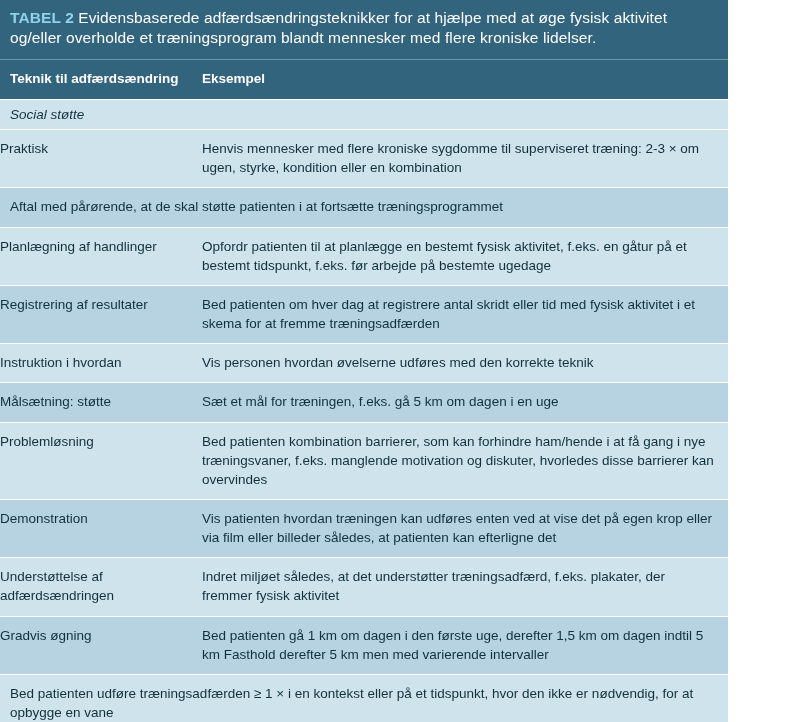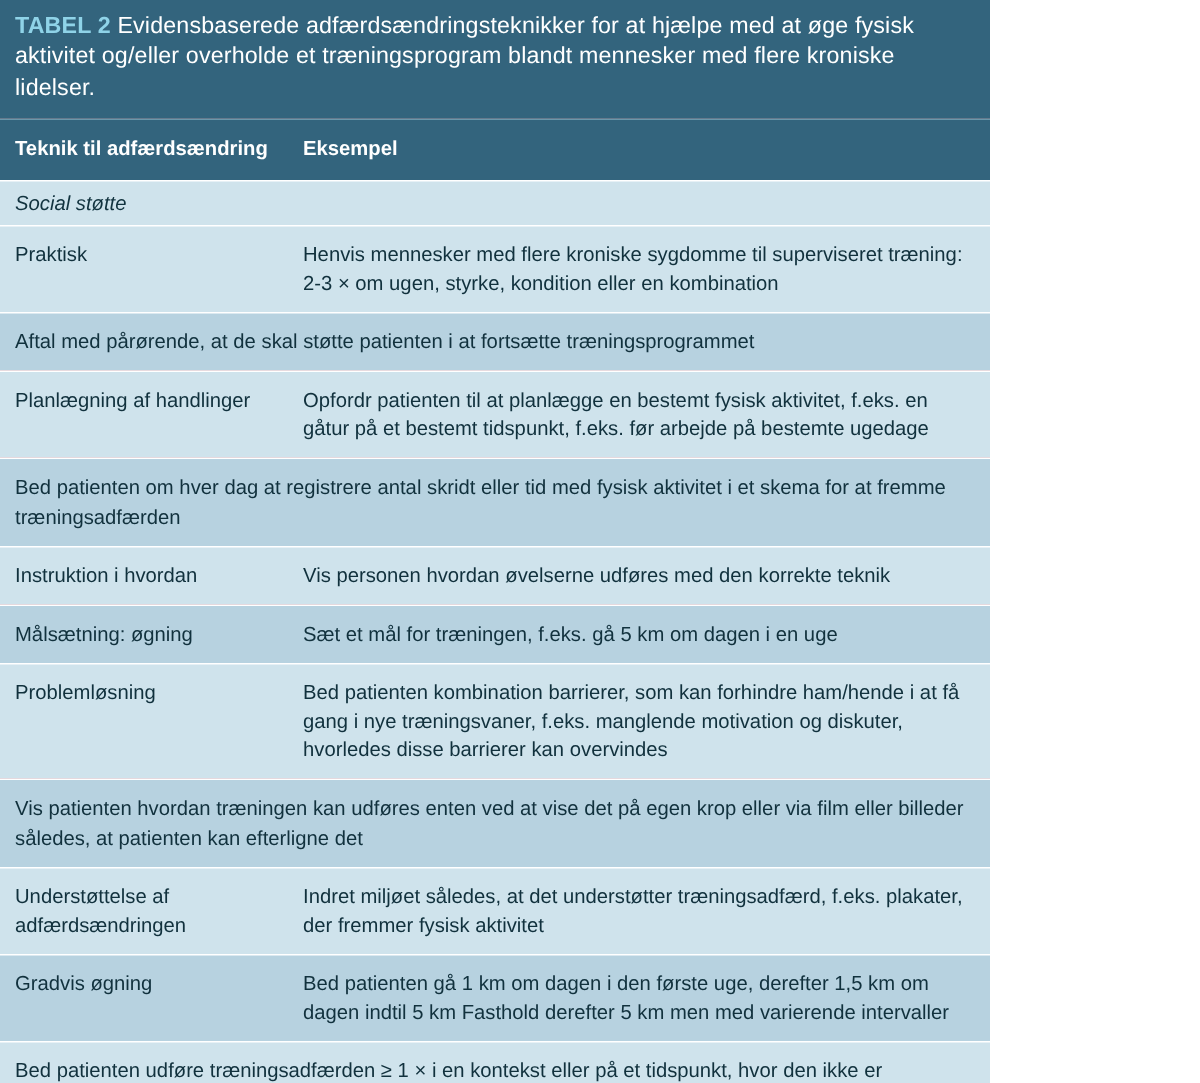--- a/index.html
+++ b/index.html
@@ -7,21 +7,21 @@
     padding: 0;
   }
   body {
     width: 800px;
     height: 722px;
     background: #ffffff;
     font-family: "Liberation Sans", sans-serif;
     -webkit-font-smoothing: antialiased;
   }
   .table-wrap {
-    width: 660px;
+    width: 728px;
     height: 722px;
     box-sizing: border-box;
     background: #ef4444;
     position: relative;
     overflow: hidden;
   }
   
   .caption {
     background: #33647d;
     color: #ffffff;
@@ -76,21 +76,21 @@
   }
   .row.light { background: #cfe3ec; }
   .row.dark  { background: #b7d2e0; }
   .cell {
     padding: 9px 12px 10px 10px;
     font-size: 13.5px;
     line-height: 1.42;
     color: #11313d;
     box-sizing: border-box;
   }
-  .cell.col1 { padding-left: 10px; }
+  .cell.col1 { padding-left: 0; }
   .cell.col2 { padding-left: 10px; }
 </style>
 </head>
 <body>
 
 <div class="table-wrap">
 
   <div class="caption">
     <span class="tabel-label">TABEL 2</span>
     <span class="caption-text">Evidensbaserede adfærdsændringsteknikker for at hjælpe med at øge fysisk aktivitet og/eller overholde et træningsprogram blandt mennesker med flere kroniske lidelser.</span>
@@ -111,35 +111,37 @@
         <div class="cell col2">Henvis mennesker med flere kroniske sygdomme til superviseret træning: 2-3 × om ugen, styrke, kondition eller en kombination</div>
       </div>
       <div class="row dark">
         <div class="cell col2">Aftal med pårørende, at de skal støtte patienten i at fortsætte træningsprogrammet</div>
       </div>
       <div class="row light">
         <div class="cell col1">Planlægning af handlinger</div>
         <div class="cell col2">Opfordr patienten til at planlægge en bestemt fysisk aktivitet, f.eks. en gåtur på et bestemt tidspunkt, f.eks. før arbejde på bestemte ugedage</div>
       </div>
       <div class="row dark">
+        <div class="cell col1">Registrering af resultater</div>
         <div class="cell col2">Bed patienten om hver dag at registrere antal skridt eller tid med fysisk aktivitet i et skema for at fremme træningsadfærden</div>
       </div>
       <div class="row light">
         <div class="cell col1">Instruktion i hvordan</div>
         <div class="cell col2">Vis personen hvordan øvelserne udføres med den korrekte teknik</div>
       </div>
       <div class="row dark">
-        <div class="cell col1">Målsætning: øgning</div>
+        <div class="cell col1">Målsætning: støtte</div>
         <div class="cell col2">Sæt et mål for træningen, f.eks. gå 5 km om dagen i en uge</div>
       </div>
       <div class="row light">
         <div class="cell col1">Problemløsning</div>
         <div class="cell col2">Bed patienten kombination barrierer, som kan forhindre ham/hende i at få gang i nye træningsvaner, f.eks. manglende motivation og diskuter, hvorledes disse barrierer kan overvindes</div>
       </div>
       <div class="row dark">
+        <div class="cell col1">Demonstration</div>
         <div class="cell col2">Vis patienten hvordan træningen kan udføres enten ved at vise det på egen krop eller via film eller billeder således, at patienten kan efterligne det</div>
       </div>
       <div class="row light">
         <div class="cell col1">Understøttelse af adfærdsændringen</div>
         <div class="cell col2">Indret miljøet således, at det understøtter træningsadfærd, f.eks. plakater, der fremmer fysisk aktivitet</div>
       </div>
       <div class="row dark">
         <div class="cell col1">Gradvis øgning</div>
         <div class="cell col2">Bed patienten gå 1 km om dagen i den første uge, derefter 1,5 km om dagen indtil 5 km Fasthold derefter 5 km men med varierende intervaller</div>
       </div>

